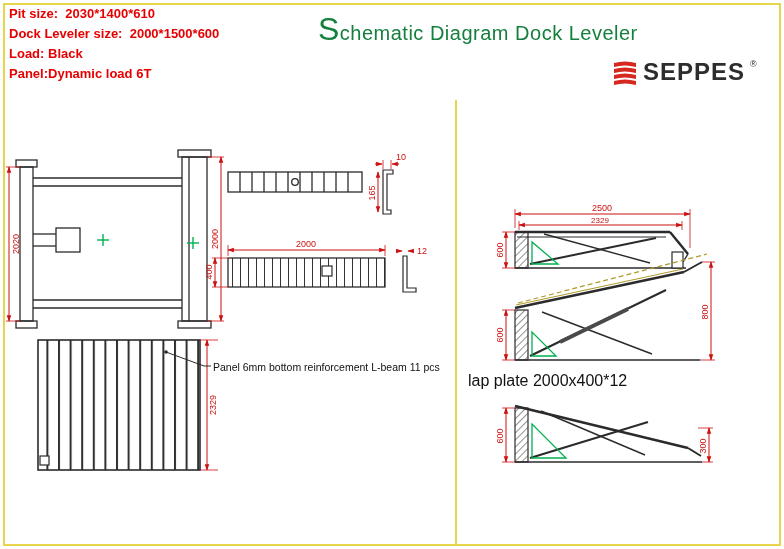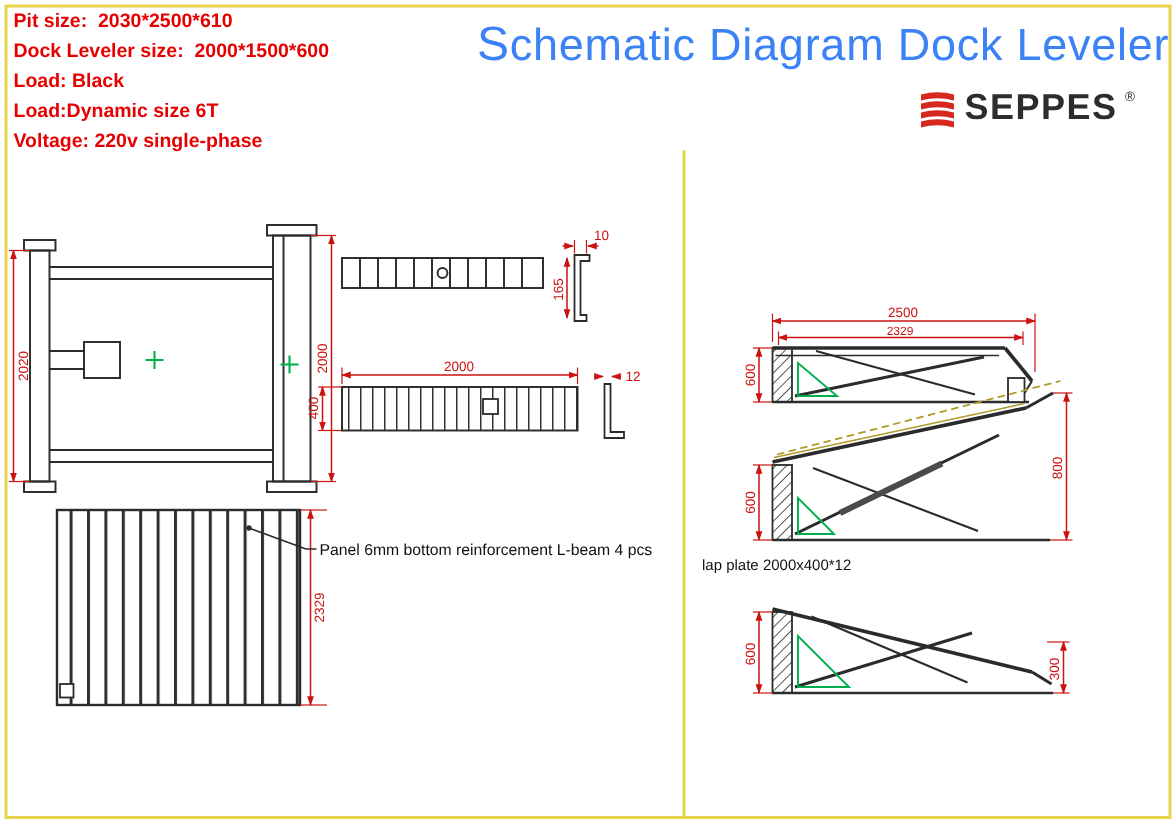--- a/index.html
+++ b/index.html
@@ -6,31 +6,31 @@
   html,body { width:784px; height:549px; background:#ffffff; overflow:hidden; }
   body { position:relative; font-family:"Liberation Sans", sans-serif; }
 
   .frame-border { position:absolute; left:3px; top:3px; width:778px; height:543px;
                   border:2px solid #e7d64b; pointer-events:none; }
   .v-divider { position:absolute; left:455px; top:100px; width:2px; height:446px; background:#e7d64b; }
 
   .specs { position:absolute; left:9px; top:7px; color:#e60000; font-size:13px; font-weight:700; }
   .spec  { margin-bottom:6px; line-height:14px; white-space:pre; }
 
-  .title { position:absolute; left:318px; top:11px; color:#3b82f6; font-size:30px;
+  .title { position:absolute; left:318px; top:11px; color:#15803d; font-size:20px;
            font-weight:500; letter-spacing:.5px; white-space:nowrap;text-align:center; }
   .title::first-letter { font-size:32px; }
 
   .logo { position:absolute; left:612px; top:58px; display:flex; align-items:center; gap:5px; }
   .logo-text { font-size:24px; font-weight:800; color:#2d2d2d; letter-spacing:1px; }
   .logo-reg  { font-size:9px; color:#2d2d2d; align-self:flex-start; margin-top:1px; }
 
   .note { position:absolute; color:#111; white-space:nowrap; }
   .panel-note { left:213px; top:361px; font-size:10.5px; }
-  .lap-note   { left:468px; top:372px; font-size:10px; }
+  .lap-note   { left:468px; top:372px; font-size:16px; }
 
   .drawing { position:absolute; left:0; top:0; }
   text.dim { fill:#cc1111; font-family:"Liberation Sans",sans-serif; font-size:9px; }
   text.dim8 { font-size:8px; }
   .ext { stroke:#cc1111; stroke-width:.8; }
   .dimline { stroke:#cc1111; stroke-width:1; }
 </style>
 </head>
 <body>
 
@@ -237,34 +237,33 @@
       <line class="dimline" x1="709" y1="428" x2="709" y2="462" marker-start="url(#ar)" marker-end="url(#ar)"></line>
       <text class="dim" x="706" y="446" text-anchor="middle" transform="rotate(-90 706 446)">300</text>
     </g>
   </g>
 </svg>
 
 <div class="frame-border"></div>
 <div class="v-divider"></div>
 
 <div class="specs">
-  <div class="spec">Pit size:  2030*2500*610</div>
+  <div class="spec">Pit size:  2030*1400*610</div>
   <div class="spec">Dock Leveler size:  2000*1500*600</div>
   <div class="spec">Load: Black</div>
-  <div class="spec">Load:Dynamic size 6T</div>
-  <div class="spec">Voltage: 220v single-phase</div>
+  <div class="spec">Panel:Dynamic load 6T</div>
 </div>
 
 <h1 class="title">Schematic Diagram Dock Leveler</h1>
 
 <div class="logo">
   <svg width="26" height="27" viewBox="0 0 26 27">
     <path d="M2 4 Q13 1 24 4 L24 8 Q13 5 2 8 Z" fill="#d6281e"></path>
     <path d="M2 10 Q13 7 24 10 L24 14 Q13 11 2 14 Z" fill="#d6281e"></path>
     <path d="M2 16 Q13 13 24 16 L24 20 Q13 17 2 20 Z" fill="#d6281e"></path>
     <path d="M2 22 Q13 19 24 22 L24 26 Q13 23 2 26 Z" fill="#d6281e"></path>
   </svg>
   <span class="logo-text">SEPPES</span>
   <span class="logo-reg">®</span>
 </div>
 
-<div class="note panel-note">Panel 6mm bottom reinforcement L-beam 4 pcs</div>
+<div class="note panel-note">Panel 6mm bottom reinforcement L-beam 11 pcs</div>
 <div class="note lap-note">lap plate 2000x400*12</div>
 
 </body></html>

